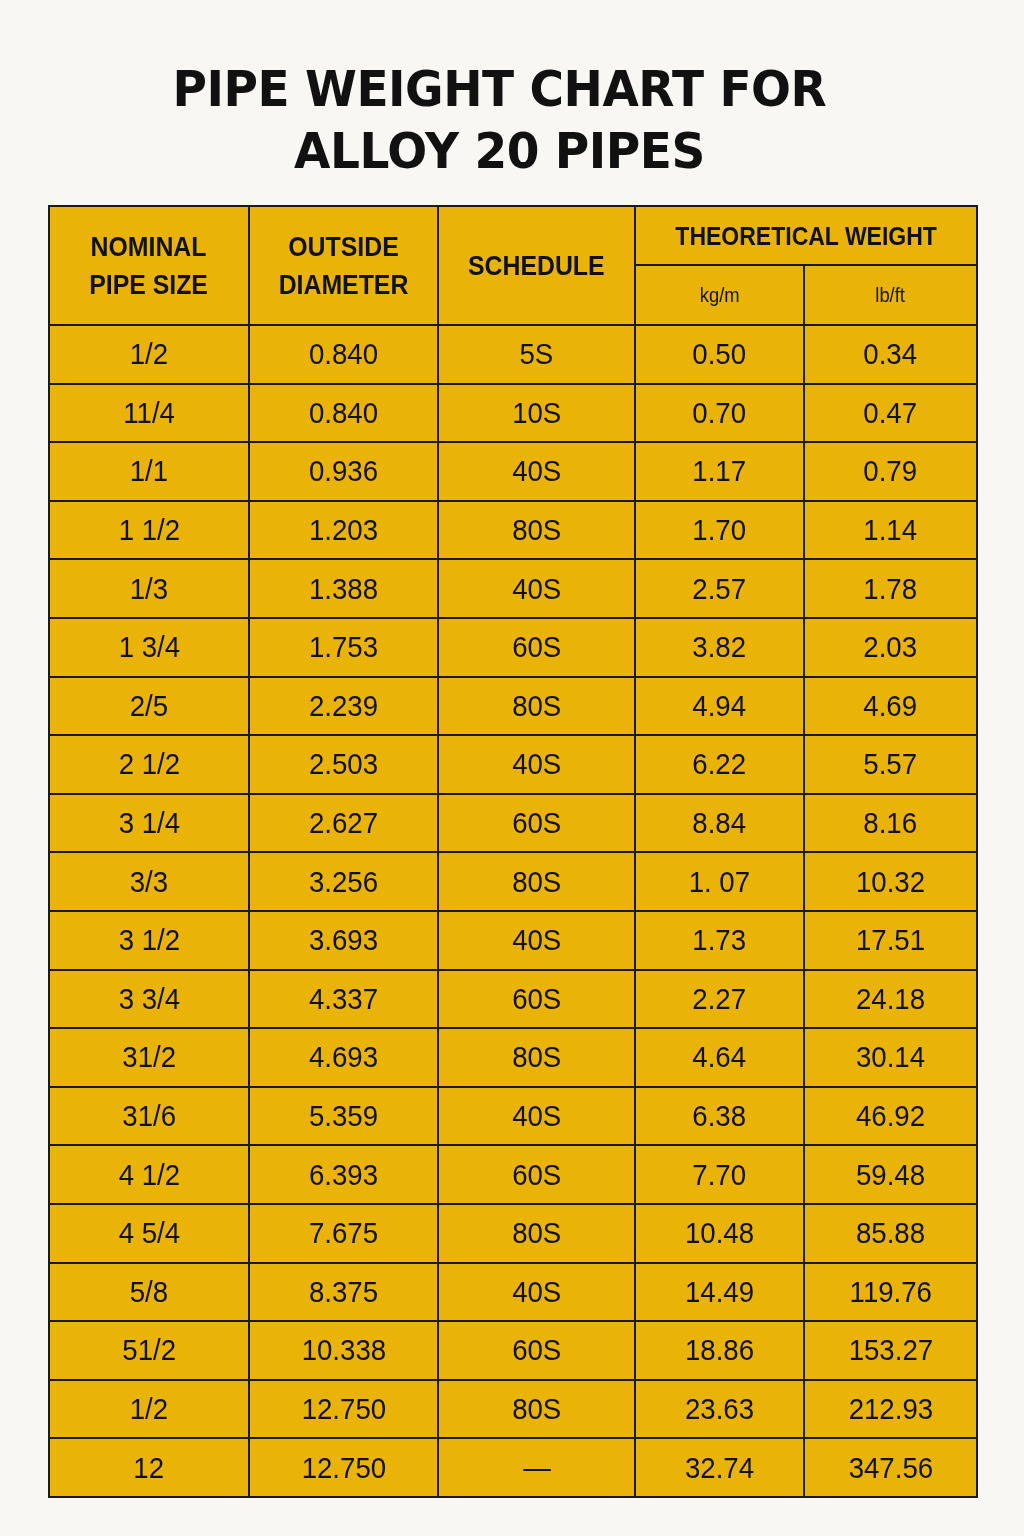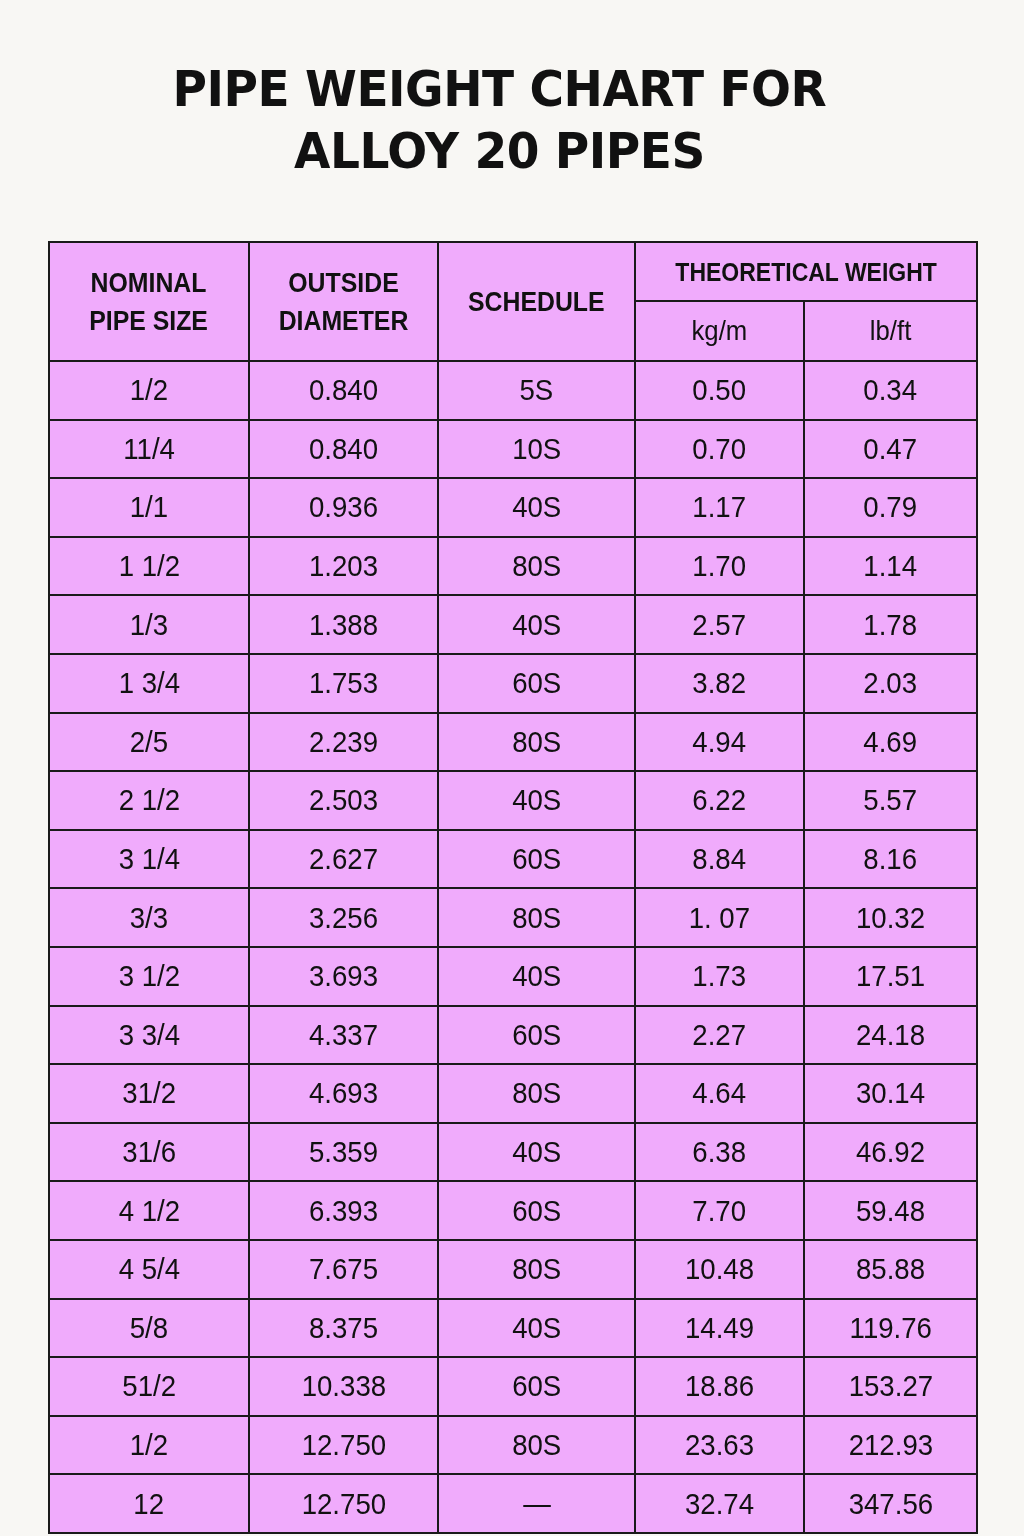--- a/index.html
+++ b/index.html
@@ -24,38 +24,37 @@
       transform: scaleX(0.94);
       transform-origin: 490px 0;
     }
     .title div { white-space: nowrap; }
     table {
       position: absolute;
       left: 48px; top: 205px;
       width: 928px;
       border-collapse: collapse;
       table-layout: fixed;
-      background: #f0abfc;
-      margin-top: 36px;
+      background: #eab308;
     }
     td, th {
       border: 2px solid #1a1a1a;
       text-align: center;
       vertical-align: middle;
       padding: 0;
     }
     th {
       font-family: "Liberation Sans", sans-serif;
       font-weight: bold;
       font-size: 27px;
       line-height: 38px;
       transform-origin: center;
     }
     th .sq { display: inline-block; transform: scaleX(0.92); }
-    th.sub { font-weight: normal; font-size: 28px; height: 58px; }
+    th.sub { font-weight: normal; font-size: 20px; height: 58px; }
     th.group { font-size: 25px; height: 57px; text-align: center; }
     td {
       height: 56.6px;
       font-size: 30px;
     }
     td span { display: inline-block; transform: scaleX(0.92); }
   </style>
 </head>
 <body>
 

